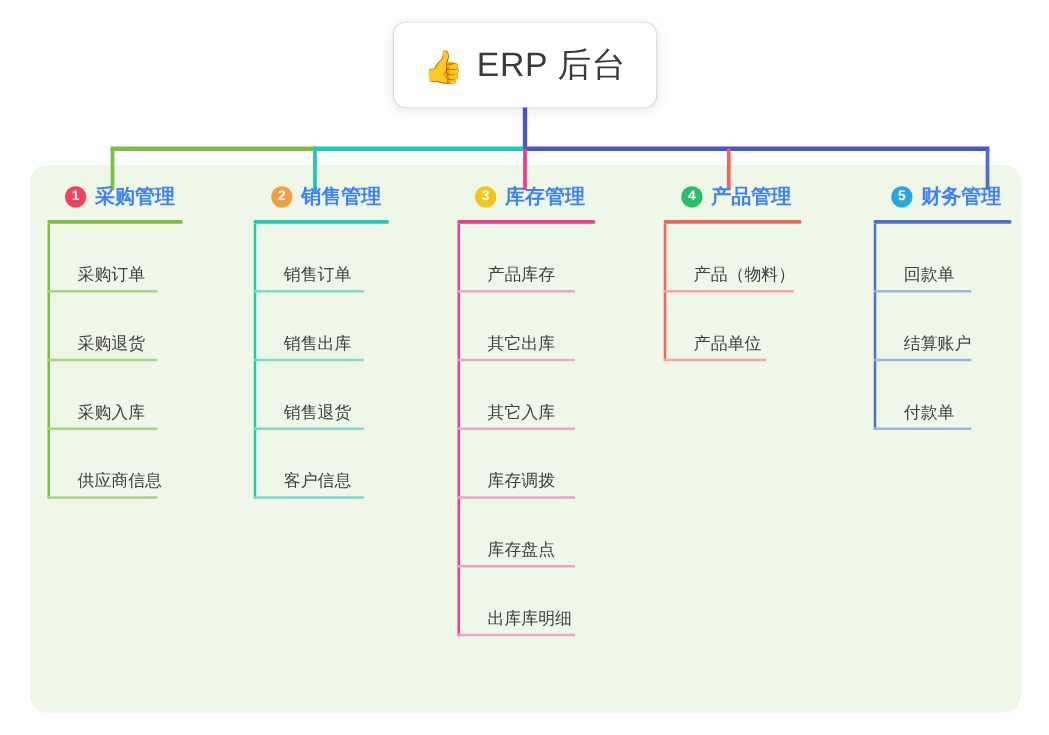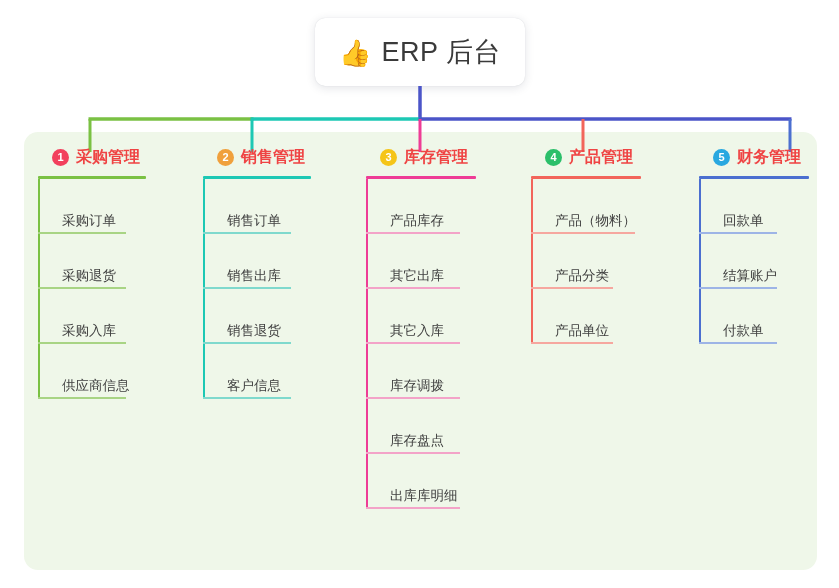--- a/index.html
+++ b/index.html
@@ -92,21 +92,21 @@
     border-radius: 50%;
     color: #ffffff;
     font-size: 11px;
     line-height: 17px;
     text-align: center;
     font-weight: bold;
     flex: 0 0 auto;
   }
   .col-title {
     font-size: 16px;
-    color: #ef4444;
+    color: #3b82f6;
     font-weight: bold;
   }
   .head-rule {
     height: 3px;
     margin-top: 8px;
     border-radius: 1px;
   }
 
   .items {
     position: relative;
@@ -259,24 +259,20 @@
           <span class="col-title">产品管理</span>
         </div>
         <div class="head-rule" style="background: rgb(242, 101, 91); width: 110px;"></div>
         <div class="items">
           <div class="spine" style="background: rgb(242, 101, 91);"></div>
           <div class="leaf">
             <span class="leaf-label">产品（物料）</span>
             <div class="leaf-rule" style="background: rgb(246, 167, 159); width: 104px;"></div>
           </div>
           <div class="leaf">
-            <span class="leaf-label">产品分类</span>
-            <div class="leaf-rule" style="background: rgb(246, 167, 159); width: 82px;"></div>
-          </div>
-          <div class="leaf">
             <span class="leaf-label">产品单位</span>
             <div class="leaf-rule" style="background: rgb(246, 167, 159); width: 82px;"></div>
           </div>
         </div>
       </div>
       <div class="column" style="left: 699px;">
         <div class="col-head">
           <span class="badge" style="background: rgb(41, 168, 224);">5</span>
           <span class="col-title">财务管理</span>
         </div>

